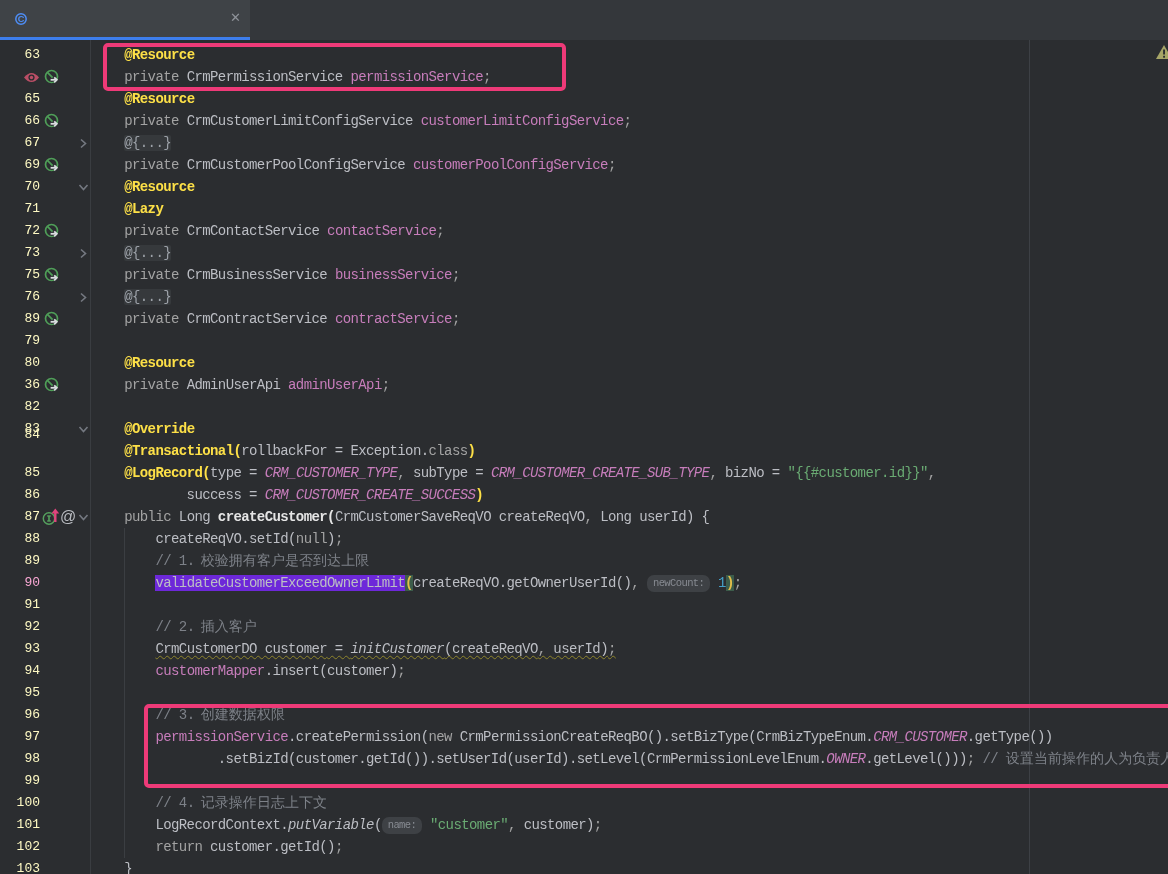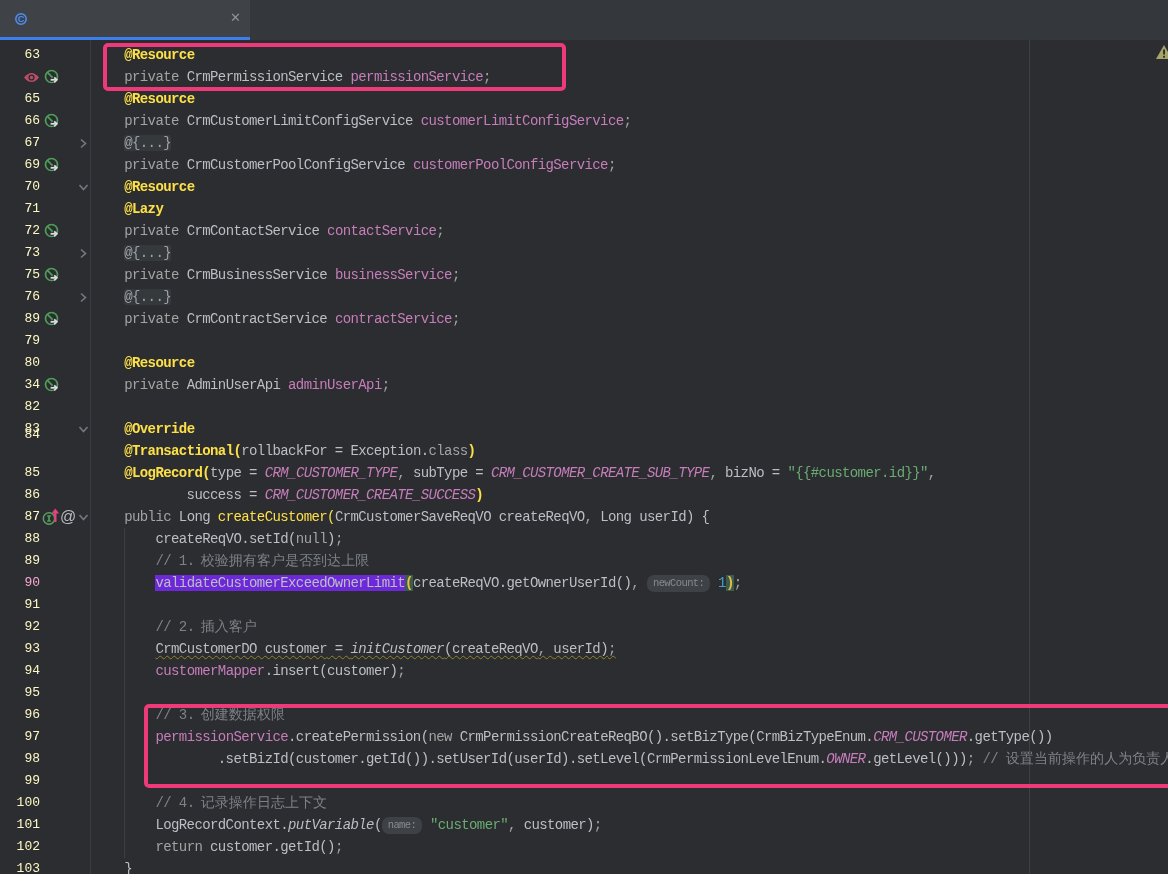--- a/index.html
+++ b/index.html
@@ -18,21 +18,21 @@
 .code { position:absolute; left:93px; top:4px; font-size:14px; letter-spacing:-0.6px; line-height:22px;
   color:#BCBEC4; white-space:pre; }
 .cl { height:22px; }
 .k { color:#a3a3a3; }
 .a { color:#fde047;font-weight:bold; }
 .f { color:#C77DBB; }
 .c { color:#C77DBB; font-style:italic;font-family:Liberation Mono, monospace; }
 .s { color:#6AAB73; }
 .cm { color:#7D8188; }
 .n { color:#45A0C8; }
-.g { color:#fde047; font-weight:normal; }
+.g { color:#e5e5e5; font-weight:bold; }
 .it { font-style:italic; }
 .fold { background:#36393C; color:#9DA2A9; border-radius:2px; }
 .cj { display:inline-block; width:14.05px; letter-spacing:0; }
 .stop { display:inline-block; width:14.05px; letter-spacing:0; }
 .hl1 { background:#6d28d9; }
 .hl2 { background:#3C5C4A; color:#E3BE4A; font-weight:bold; }
 .ul { text-decoration-color:#C6C8CD; text-underline-offset:3px; }
 .wavy { text-decoration:underline wavy #8F852C; text-decoration-skip-ink:none; text-underline-offset:2px; text-decoration-thickness:1px; }
 .pill { display:inline-block; background:#3E4145; color:#878B92; border-radius:7px;
   font-size:10.5px; line-height:15px; padding:1px 6px; vertical-align:1px; }
@@ -56,21 +56,21 @@
 <div class="num" style="top:114px">69</div>
 <div class="num" style="top:136px">70</div>
 <div class="num" style="top:158px">71</div>
 <div class="num" style="top:180px">72</div>
 <div class="num" style="top:202px">73</div>
 <div class="num" style="top:224px">75</div>
 <div class="num" style="top:246px">76</div>
 <div class="num" style="top:268px">89</div>
 <div class="num" style="top:290px">79</div>
 <div class="num" style="top:312px">80</div>
-<div class="num" style="top:334px">34</div>
+<div class="num" style="top:334px">36</div>
 <div class="num" style="top:356px">82</div>
 <div class="num" style="top:378px">83</div>
 <div class="num" style="top:384px">84</div>
 <div class="num" style="top:422px">85</div>
 <div class="num" style="top:444px">86</div>
 <div class="num" style="top:466px">87</div>
 <div class="num" style="top:488px">88</div>
 <div class="num" style="top:510px">89</div>
 <div class="num cur" style="top:532px">90</div>
 <div class="num" style="top:554px">91</div>

